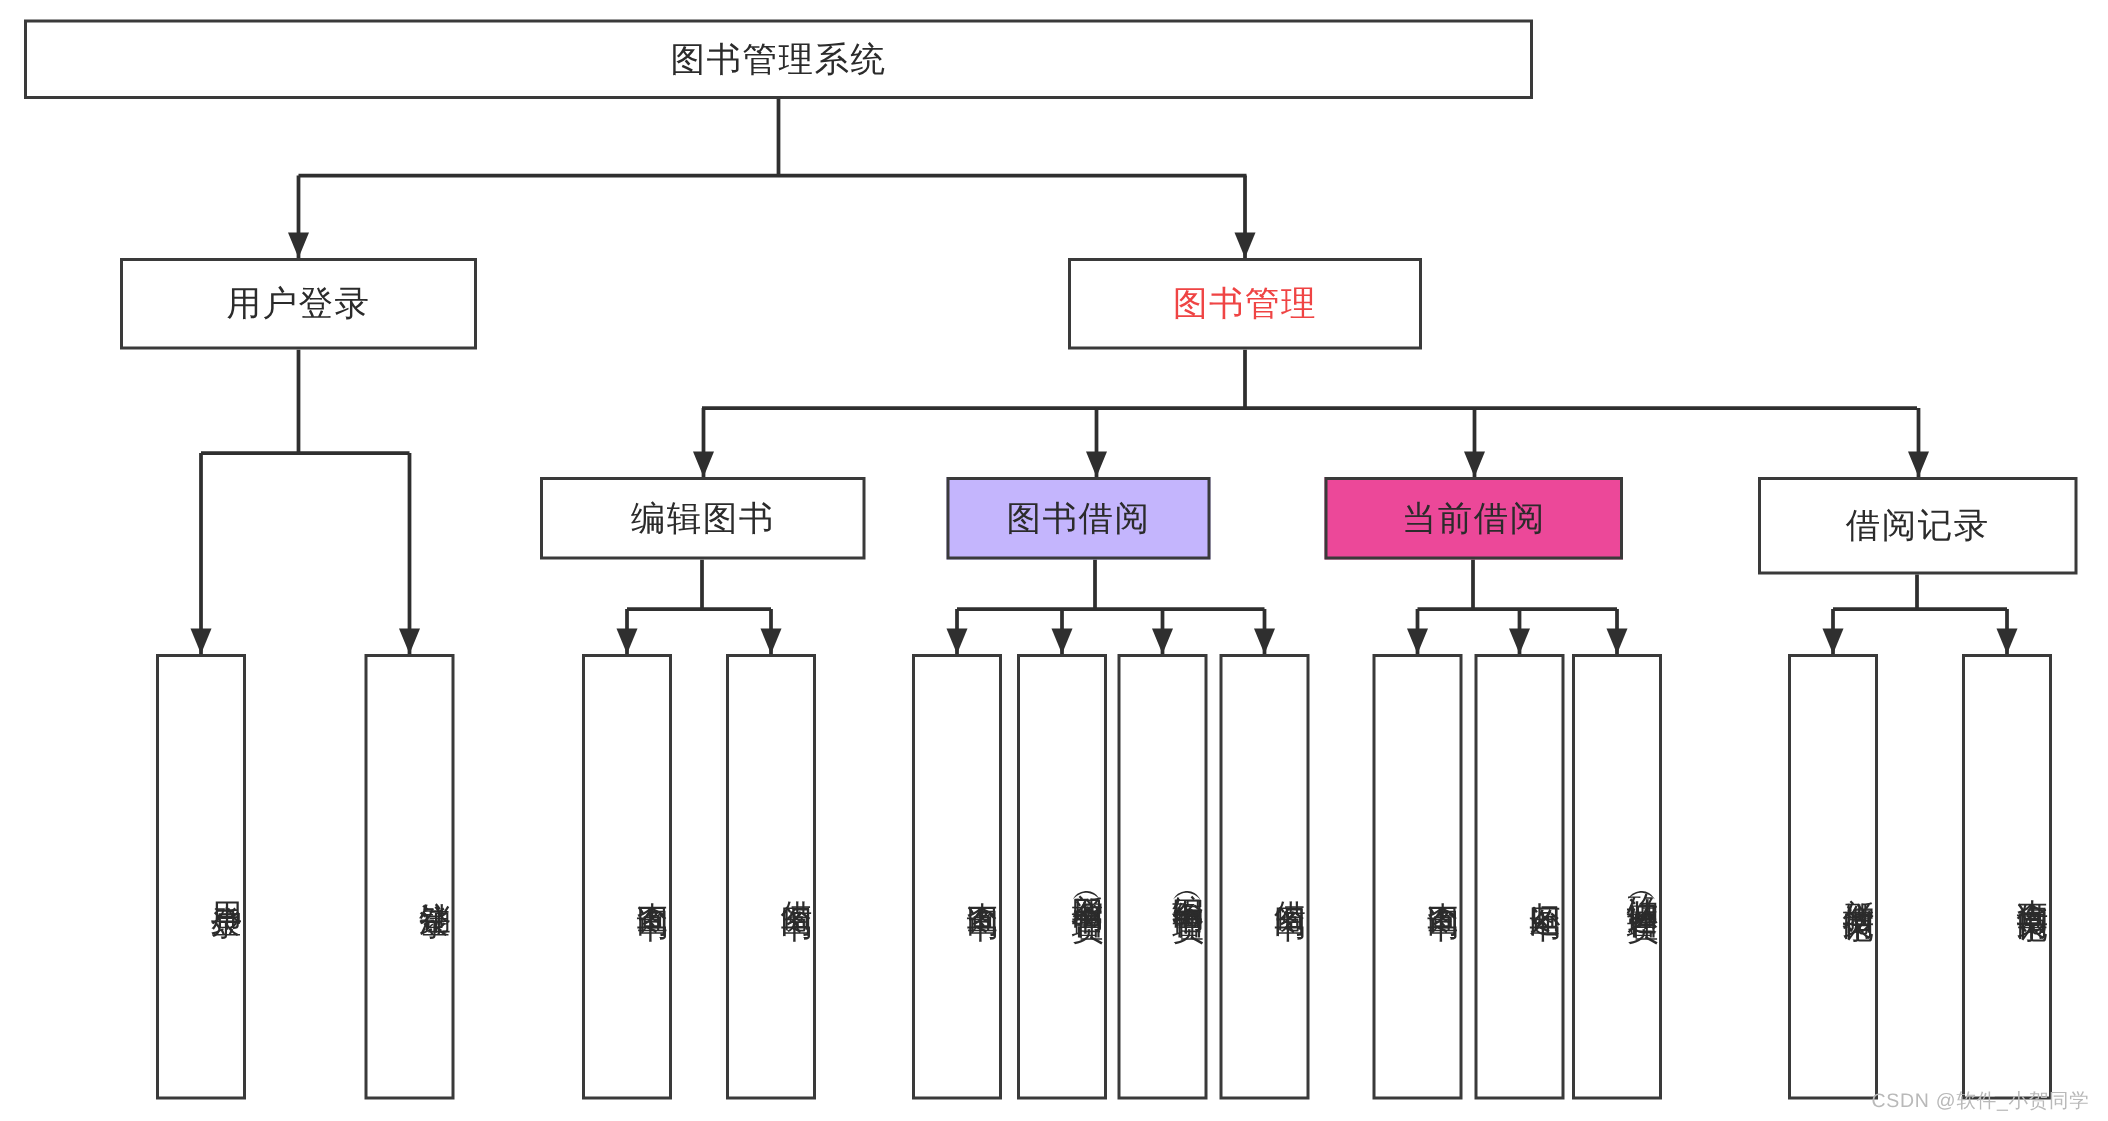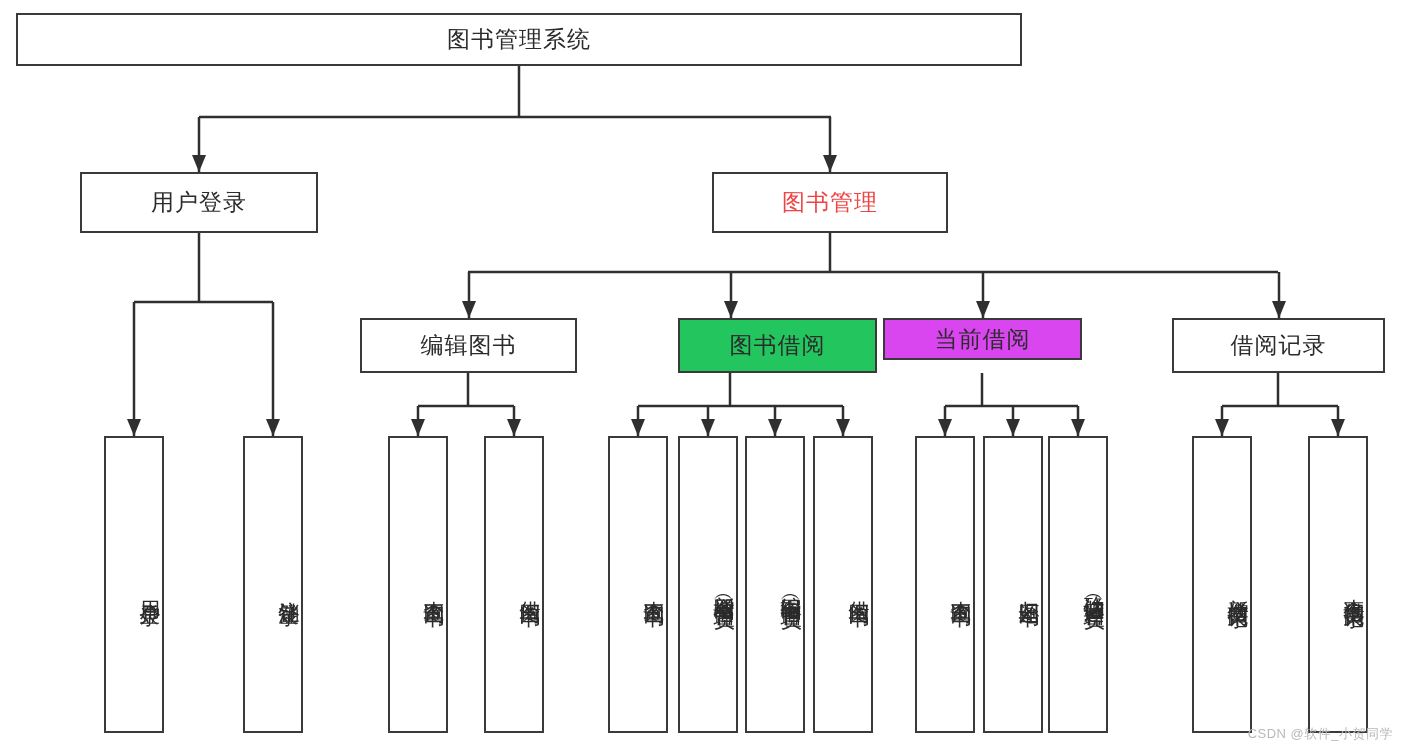--- a/index.html
+++ b/index.html
@@ -129,27 +129,27 @@
       </div>
       <div class="node horiz" style="left: 80px; top: 172px; width: 238px; height: 61px; border-color: rgb(58, 58, 58); background: rgb(255, 255, 255); color: rgb(43, 43, 43);">
         <span class="label">用户登录</span>
       </div>
       <div class="node horiz" style="left: 712px; top: 172px; width: 236px; height: 61px; border-color: rgb(58, 58, 58); background: rgb(255, 255, 255); color: #ef4444;">
         <span class="label">图书管理</span>
       </div>
       <div class="node horiz" style="left: 360px; top: 318px; width: 217px; height: 55px; border-color: rgb(58, 58, 58); background: rgb(255, 255, 255); color: rgb(43, 43, 43);">
         <span class="label">编辑图书</span>
       </div>
-      <div class="node horiz" style="left: 631px; top: 318px; width: 199px; height: 55px; border-color: rgb(58, 58, 58); background: #22c55e; color: rgb(43, 43, 43); margin-left: 47px;">
+      <div class="node horiz" style="left: 631px; top: 318px; width: 176px; height: 55px; border-color: rgb(58, 58, 58); background: #c4b5fd; color: rgb(43, 43, 43);">
         <span class="label">图书借阅</span>
       </div>
-      <div class="node horiz" style="left: 883px; top: 318px; width: 199px; height: 42px; border-color: rgb(58, 58, 58); background: #d946ef; color: rgb(43, 43, 43);">
+      <div class="node horiz" style="left: 883px; top: 318px; width: 199px; height: 55px; border-color: rgb(58, 58, 58); background: #ec4899; color: rgb(43, 43, 43);">
         <span class="label">当前借阅</span>
       </div>
-      <div class="node horiz" style="left: 1172px; top: 318px; width: 213px; height: 55px; border-color: rgb(58, 58, 58); background: rgb(255, 255, 255); color: rgb(43, 43, 43);">
+      <div class="node horiz" style="left: 1172px; top: 318px; width: 213px; height: 65px; border-color: rgb(58, 58, 58); background: rgb(255, 255, 255); color: rgb(43, 43, 43);">
         <span class="label">借阅记录</span>
       </div>
       <div class="node vert" style="left: 104px; top: 436px; width: 60px; height: 297px; border-color: rgb(58, 58, 58); background: rgb(255, 255, 255); color: rgb(43, 43, 43);">
         <span class="label">用户登录</span>
       </div>
       <div class="node vert" style="left: 243px; top: 436px; width: 60px; height: 297px; border-color: rgb(58, 58, 58); background: rgb(255, 255, 255); color: rgb(43, 43, 43);">
         <span class="label">注销登录</span>
       </div>
       <div class="node vert" style="left: 388px; top: 436px; width: 60px; height: 297px; border-color: rgb(58, 58, 58); background: rgb(255, 255, 255); color: rgb(43, 43, 43);">
         <span class="label">查询图书</span>

